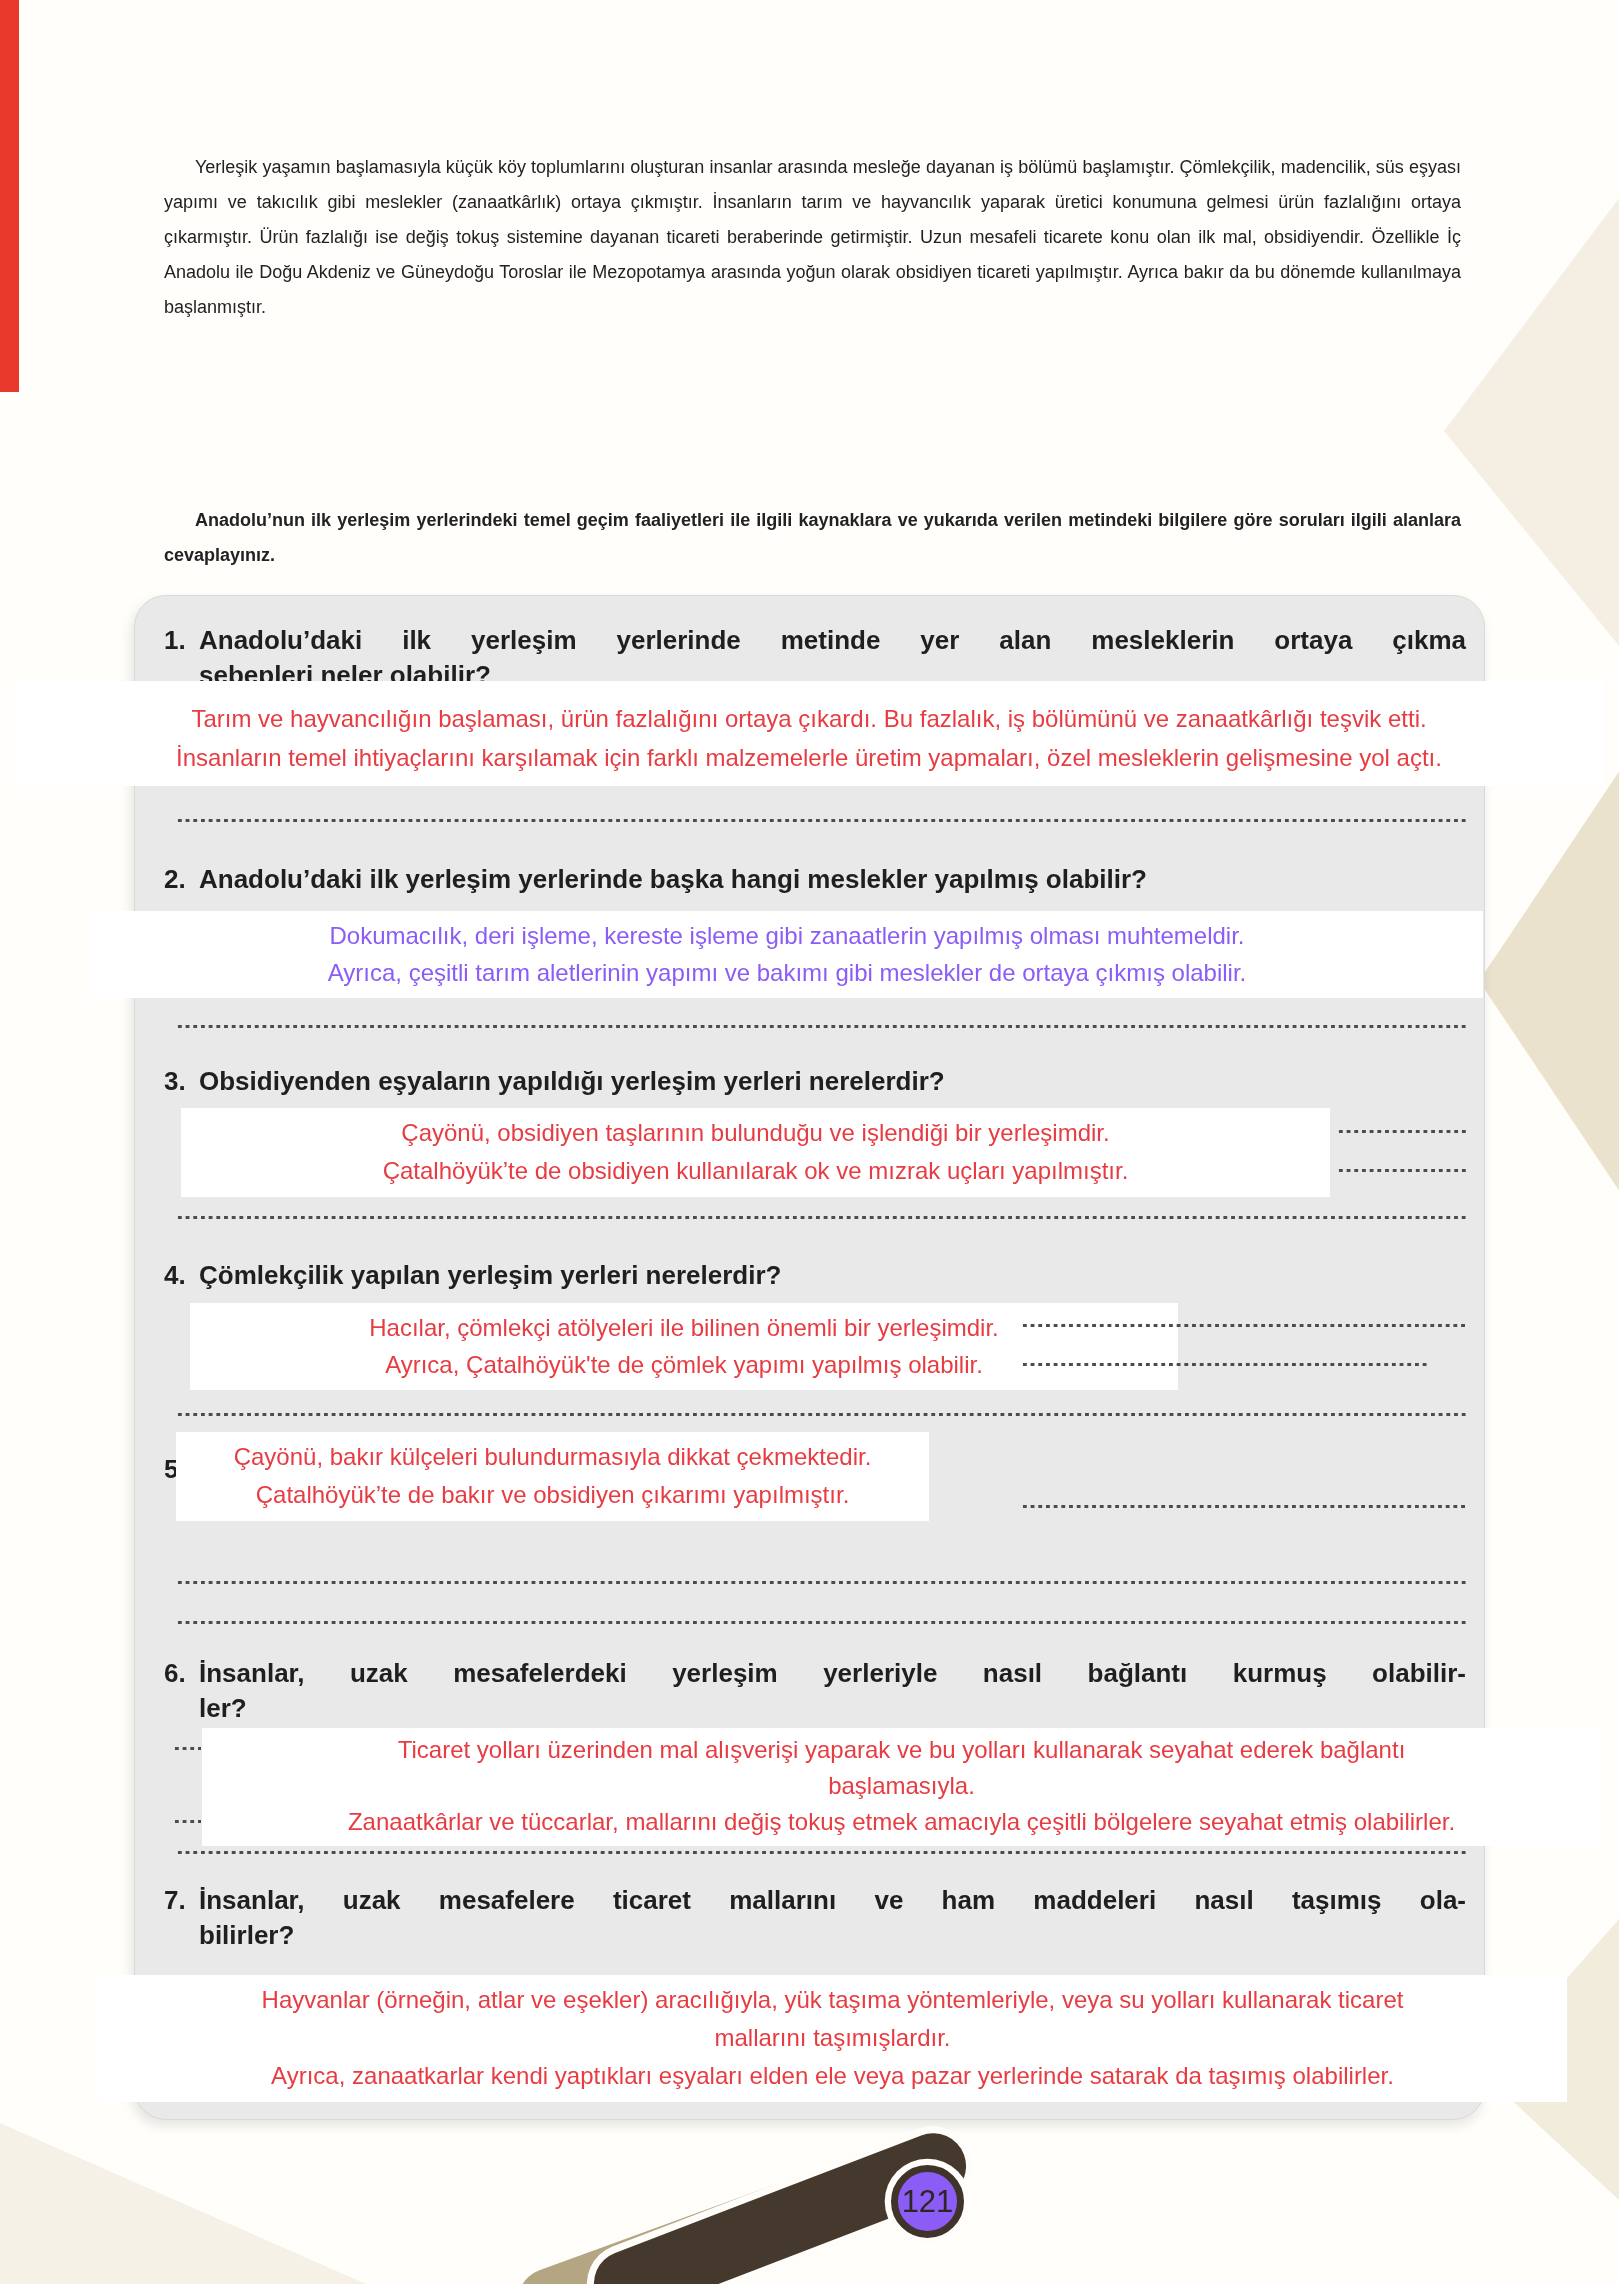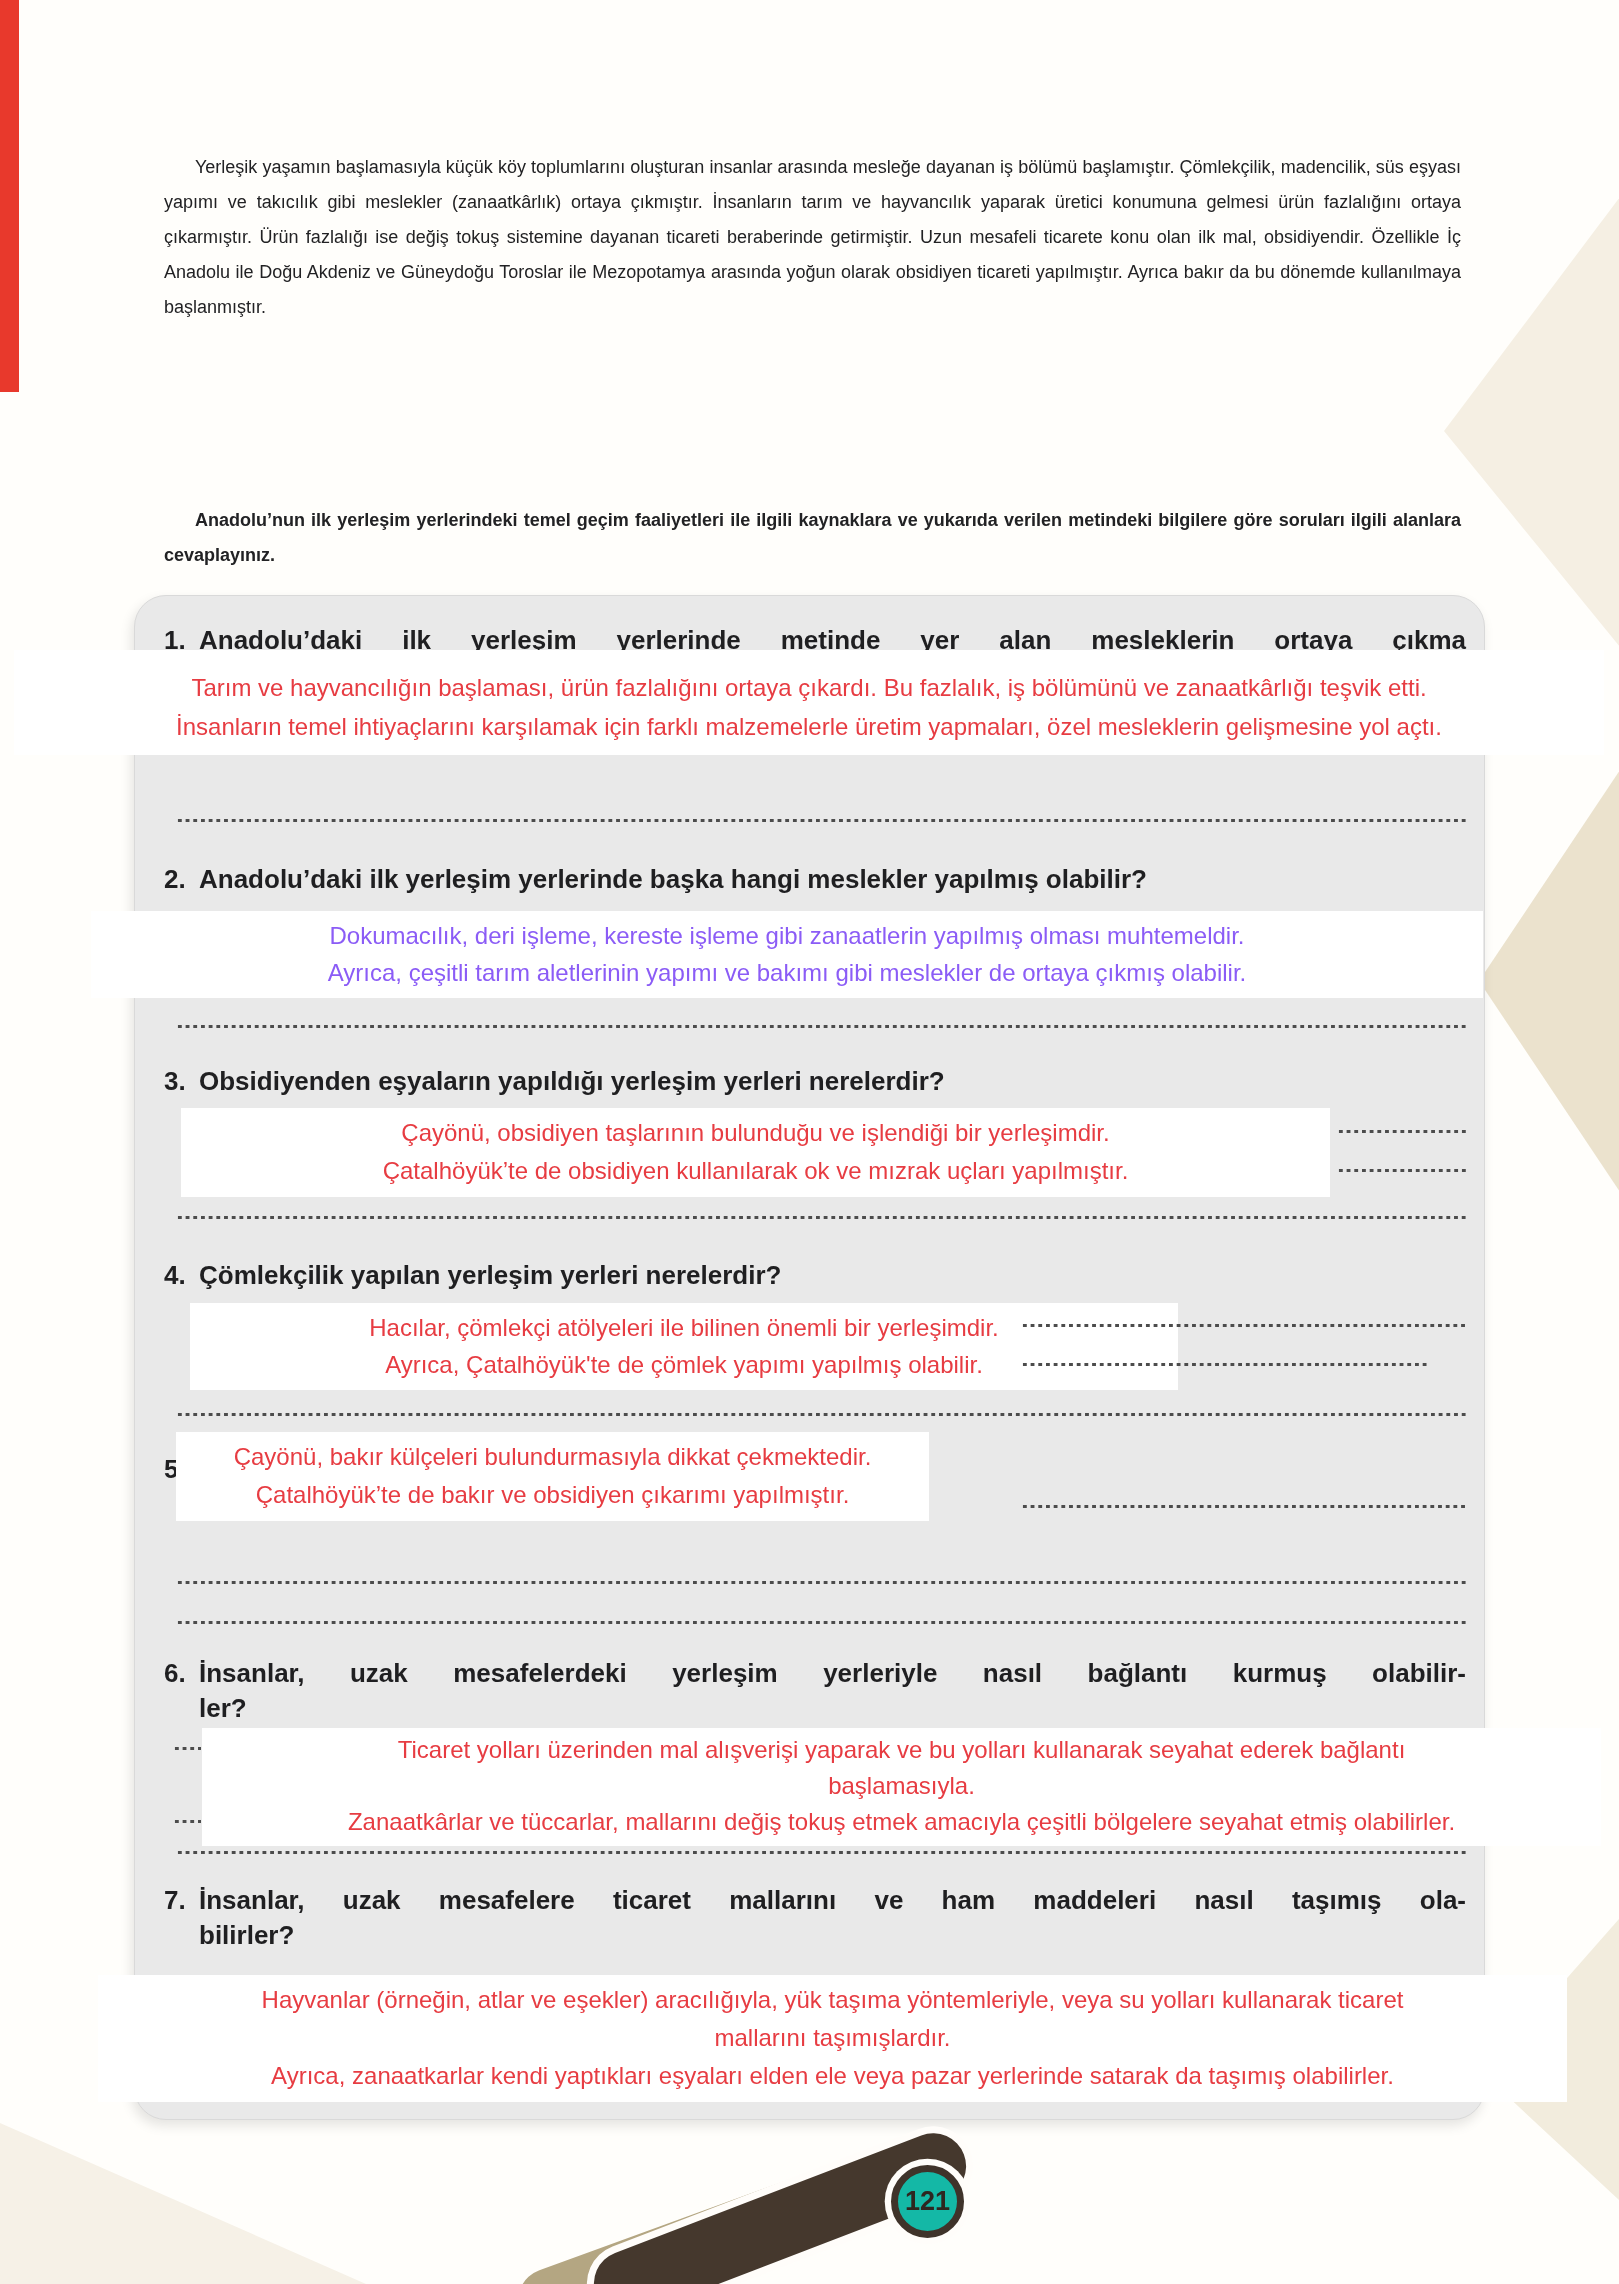--- a/index.html
+++ b/index.html
@@ -62,38 +62,38 @@
   .q { position:absolute; left:164px; width:1302px; display:flex; font-weight:700; font-size:26px; line-height:35px; color:#1f1f21; }
   .qnum { flex:0 0 35px; }
   .qtext { flex:1; }
   .qline { text-align:left; }
   .jl { text-align:justify; text-align-last:justify; }
   #q1{top:623px} #q2{top:862px} #q3{top:1064px} #q4{top:1258px}
   #q5{top:1452px} #q6{top:1656px} #q7{top:1883px}
 
   
   .ans { position:absolute; background:#ffffff; font-size:24px; text-align:center; }
-  #a1{left:14px;  top:650px;  width:1590px; padding:18.3px 0 8.4px; line-height:39px;}
+  #a1{left:14px;  top:681px;  width:1590px; padding:18.3px 0 8.4px; line-height:39px;}
   #a2{left:91px; top:911px; width:1392px; padding:5.6px 0 7px;  line-height:37px;}
   #a3{left:181px; top:1108px; width:1149px; padding:5.6px 0 7px;  line-height:38px;}
   #a4{left:190px; top:1303px; width:988px; padding:5.6px 0 7px;  line-height:37px;}
   #a5{left:176px; top:1432px; width:753px; padding:5.6px 0 7px;  line-height:38px;}
   #a6{left:202px; top:1728px; width:1399px; padding:4.2px 0 5.6px;   line-height:36px;}
   #a7{left:98px; top:1975px; width:1469px; padding:5.6px 0 7px;  line-height:38px;}
 
   
   .ribbon { position:absolute; border-radius:35px; }
   #ribbon-tan  { left:510px; top:2223px; width:330px; height:65px; transform:rotate(-20deg); }
   #ribbon-dark { left:583px; top:2192px; width:394px; height:66px; transform:rotate(-21deg); box-shadow:0 0 0 7px #fffdfa; }
   .page-circle {
     position:absolute; left:891px; top:2165px; width:73px; height:73px;
-    border-radius:50%; background:#14b8a6; border:7px solid #3f332a;
+    border-radius:50%; background:#8b5cf6; border:7px solid #3f332a;
     box-shadow:0 0 0 6.3px #fffdfa;
     display:flex; align-items:center; justify-content:center;
-    font-weight:700; font-size:27px; color:#2e2620;
+    font-weight:400; font-size:31px; color:#2e2620;
   }
 </style>
 </head>
 <body>
 
 <div class="page">
 
   <div class="red-strip" style="background: rgb(232, 57, 44);"></div>
 
   <div class="deco" id="deco-tr"></div>

